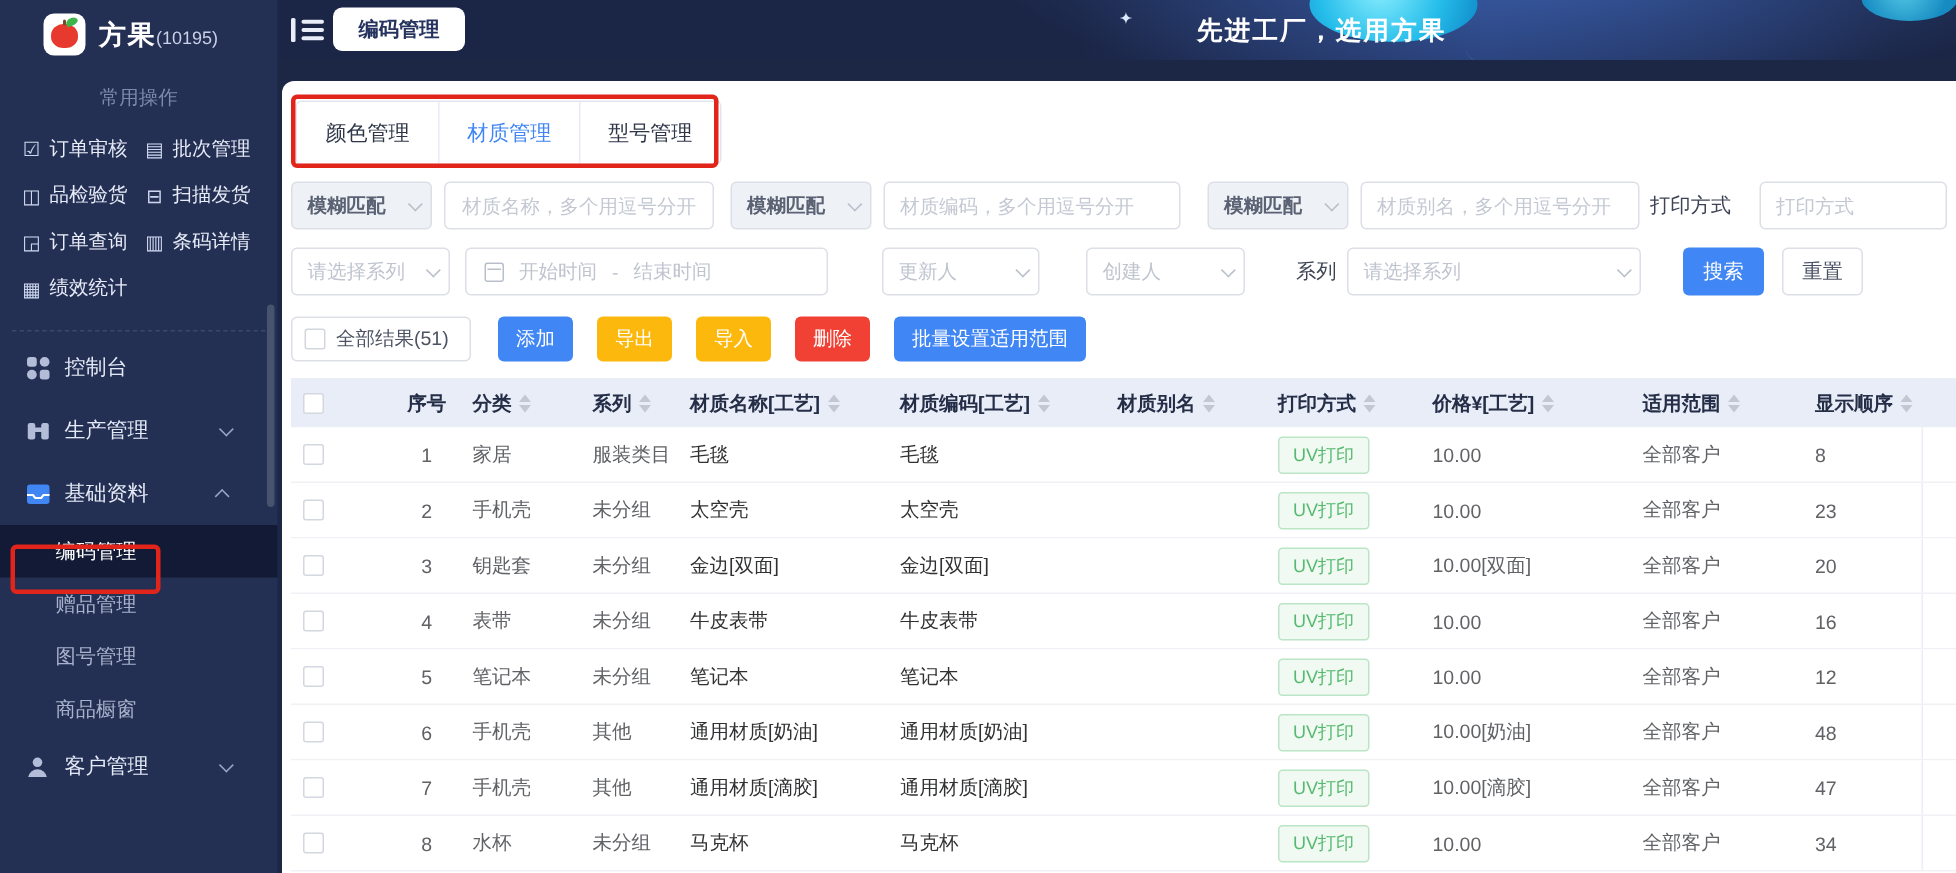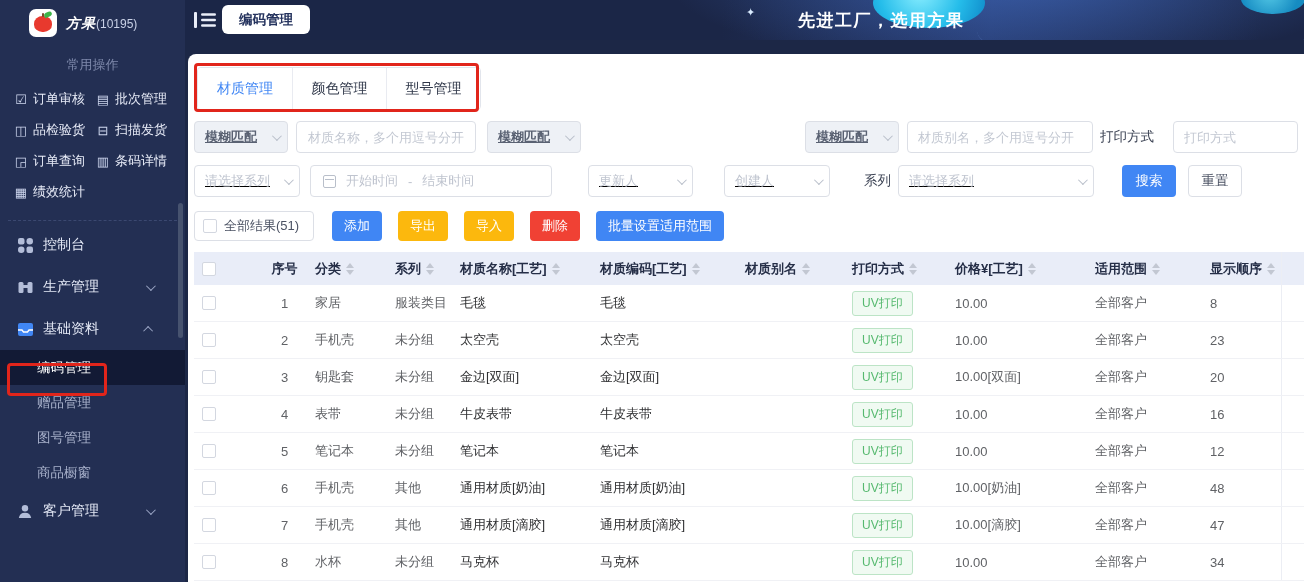--- a/index.html
+++ b/index.html
@@ -7,21 +7,21 @@
   body { font-family:"Liberation Sans", sans-serif; }
   .screen { position:relative; width:1304px; height:582px; background:#1c2746; overflow:hidden; }
 
   
   .sidebar { position:absolute; left:0; top:0; width:185px; height:582px; background:#232f53; color:#e4e9f6; z-index:5; }
   .logo-row { display:flex; align-items:center; gap:9px; padding:9px 0 0 29px; }
   .logo-tile { width:28px; height:28px; background:#fff; border-radius:7px; position:relative; flex:0 0 auto; }
   .apple { position:absolute; left:5px; top:7px; width:18px; height:16px; background:#e8392e; border-radius:48% 48% 46% 46%; }
   .apple:before { content:""; position:absolute; left:10px; top:-4px; width:8px; height:5px; background:#3db54a; border-radius:60% 60% 60% 10%; transform:rotate(-22deg); }
   .apple:after { content:""; position:absolute; left:8px; top:-3px; width:2px; height:4px; background:#7a4a2b; border-radius:1px; }
-  .logo-name { font-size:14px; font-weight:bold; color:#ffffff; letter-spacing:1px;font-style:italic; }
+  .logo-name { font-size:18px; font-weight:bold; color:#ffffff; letter-spacing:1px; }
   .logo-suffix { font-size:12px; color:#c9d1e6; }
   .quick-title { text-align:center; font-size:13px; color:#7e89ab; margin-top:19px; }
   .quick-grid { display:grid; grid-template-columns:1fr 1fr; padding:10px 8px 0 13px; row-gap:1px; }
   .quick-item { display:flex; align-items:center; gap:4px; height:30px; font-size:13px; color:#e8ecf8; cursor:pointer; white-space:nowrap; }
   .quick-item .qicon { font-size:13px; color:#cdd6ee; width:16px; text-align:center; }
   .dash-sep { border-top:1px dashed #3b4870; margin:13px 8px 0 8px; }
   .menu { margin-top:3px; }
   .m-item { position:relative; display:flex; align-items:center; height:42px; padding-left:17px; font-size:14px; color:#e4e9f6; cursor:pointer; }
   .m-item .micon { width:17px; height:17px; margin-right:9px; display:inline-flex; }
   .m-item .chev { position:absolute; right:32px; }
@@ -54,21 +54,21 @@
 
   
   .anno { position:absolute; border:3px solid #e1251b; border-radius:4px; pointer-events:none; z-index:20; }
   .anno-tabs { left:6px; top:9px; width:285px; height:49px; }
   .anno-side { left:7px; top:363px; width:100px; height:33px; }
 
   
   .frow { position:absolute; height:32px; }
   .frow1 { left:0; top:67px; width:1116px; }
   .frow2 { left:0; top:111px; width:1116px; }
-  .sel { position:absolute; height:32px; border:1px solid #dcdfe6; border-radius:4px; display:flex; align-items:center; justify-content:space-between; padding:0 8px 0 10px; font-size:13px; cursor:pointer; background:#fff;text-decoration:underline; }
+  .sel { position:absolute; height:32px; border:1px solid #dcdfe6; border-radius:4px; display:flex; align-items:center; justify-content:space-between; padding:0 8px 0 10px; font-size:13px; cursor:pointer; background:#fff; }
   .sel.filled { background:#eef1f6; color:#5a6273; font-weight:bold; }
   .sel .ph { color:#bfc4cf; font-weight:normal; }
   .sel .chev { border-color:#b9bfca; }
   .txt { position:absolute; height:32px; border:1px solid #dcdfe6; border-radius:4px; padding:0 10px; font-size:13px; color:#333; outline:none; font-family:"Liberation Sans",sans-serif; }
   .txt::placeholder { color:#c3c8d2; }
   .flabel { position:absolute; height:32px; line-height:32px; font-size:13.5px; color:#3c4354; }
   .daterange { position:absolute; height:32px; border:1px solid #dcdfe6; border-radius:4px; display:flex; align-items:center; gap:10px; padding:0 12px; font-size:13px; color:#bfc4cf; cursor:pointer; }
   .cal { width:13px; height:13px; border:1px solid #b9bfca; border-radius:2px; position:relative; }
   .cal:before { content:""; position:absolute; left:1px; right:1px; top:3px; border-top:1px solid #b9bfca; }
   .btn { position:absolute; height:32px; border:none; border-radius:4px; font-size:13.5px; cursor:pointer; font-family:"Liberation Sans",sans-serif; }
@@ -214,38 +214,39 @@
         <rect x="7" y="13.2" width="15" height="2.6" rx="1.3"></rect>
       </svg>
     </div>
     <div class="topbar-tag">编码管理</div>
     <div class="sparkle">✦</div>
     <div class="slogan">先进工厂，选用方果</div>
   </div>
 
   <div class="card">
     <div class="tabs" id="tabs">
+        <div class="tab">颜色管理</div>
         <div class="tab active">材质管理</div>
-        <div class="tab">颜色管理</div>
         <div class="tab">型号管理</div>
       </div>
     <div class="anno anno-tabs"></div>
 
     <div class="frow frow1" id="frow1">
       <div class="flabel" style="left:912px">打印方式</div>
       <input class="txt" style="left: 985px; width: 125px;" placeholder="打印方式">
     <div class="sel filled" style="left:6px; width:94px">
           <span>模糊匹配</span>
           <span class="chev down"></span>
         </div>
         <input class="txt" style="left: 108px; width: 180px; text-align: center;" placeholder="材质名称，多个用逗号分开">
         <div class="sel filled" style="left:299px; width:94px">
           <span>模糊匹配</span>
           <span class="chev down"></span>
         </div>
+        <input class="txt" style="left: 401px; width: 198px;" placeholder="材质编码，多个用逗号分开">
         <div class="sel filled" style="left:617px; width:94px">
           <span>模糊匹配</span>
           <span class="chev down"></span>
         </div>
         <input class="txt" style="left: 719px; width: 186px;" placeholder="材质别名，多个用逗号分开">
       </div>
 
     <div class="frow frow2">
       <div class="sel" style="left:6px; width:106px">
         <span class="ph">请选择系列</span>

